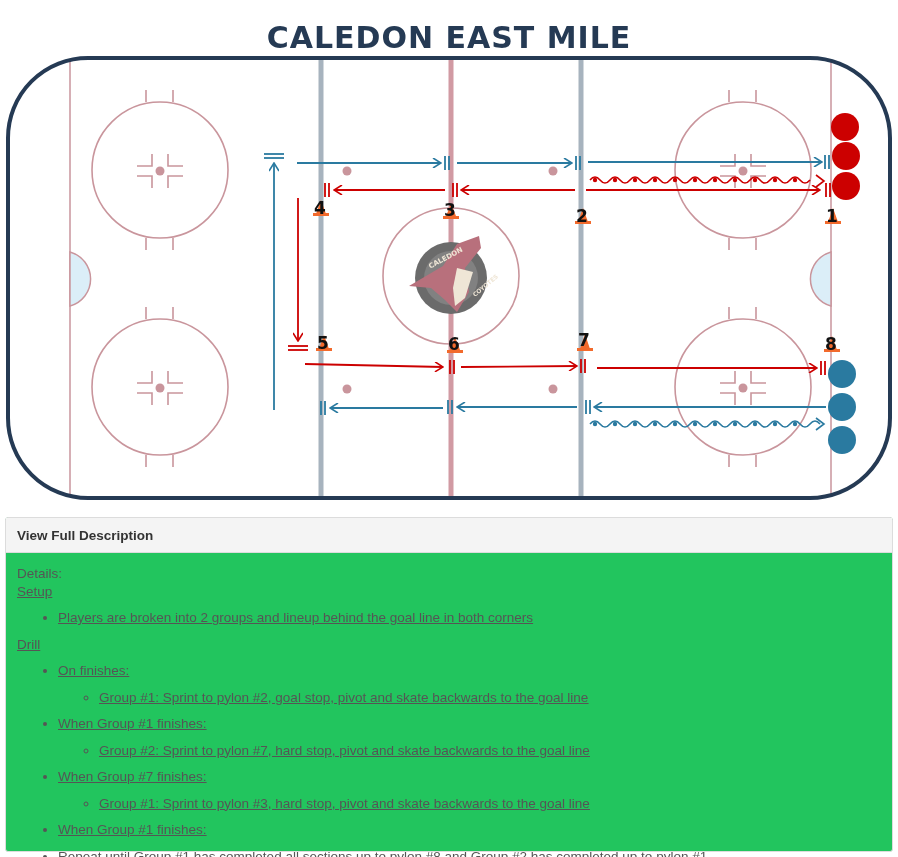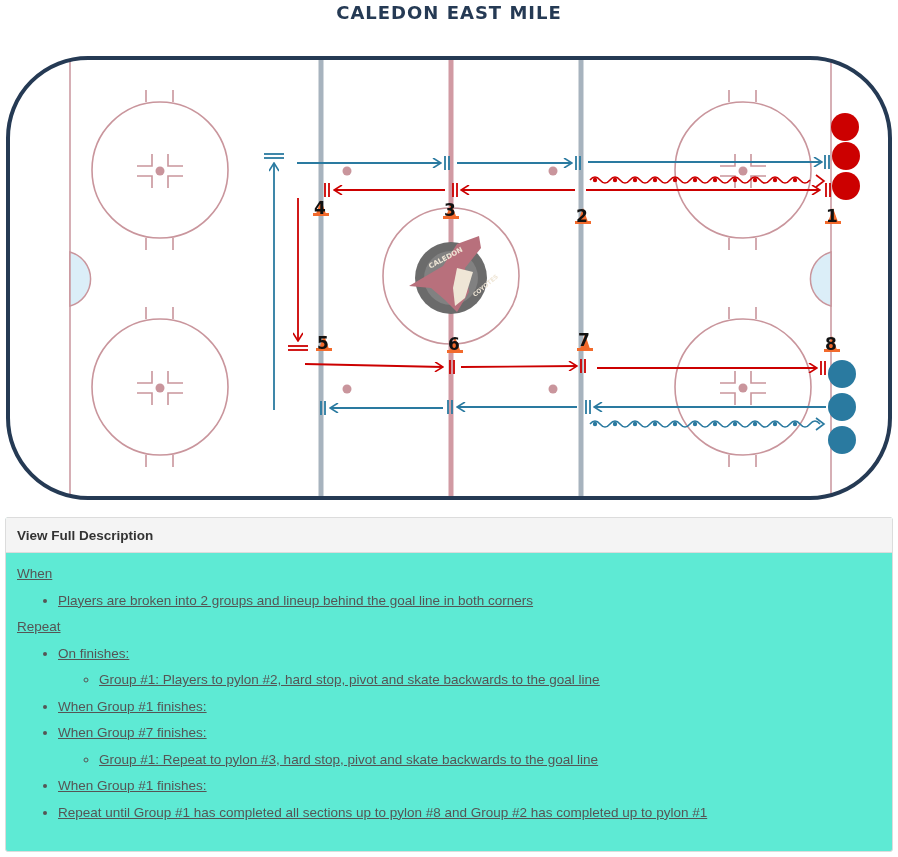--- a/index.html
+++ b/index.html
@@ -1,19 +1,19 @@
 <!DOCTYPE html>
 <html><head>
 <meta charset="utf-8">
 <style>
   html,body{margin:0;padding:0;background:#ffffff;}
   body{width:898px;height:857px;position:relative;overflow:hidden;font-family:"Liberation Sans",sans-serif;color:#555;}
-  .title{position:absolute;left:0;top:2px;width:898px;text-align:center;font-family:"DejaVu Sans",sans-serif;font-weight:bold;font-size:18px;color:#253a54;letter-spacing:1px;}
+  .title{position:absolute;left:0;top:20px;width:898px;text-align:center;font-family:"DejaVu Sans",sans-serif;font-weight:bold;font-size:30px;color:#253a54;letter-spacing:1px;}
   .rink{position:absolute;left:0;top:52px;width:898px;height:452px;}
-  .panel{position:absolute;left:5px;top:517px;width:886px;height:333px;border:1px solid #dcdcdc;border-radius:3px;background:#5eead4;}
+  .panel{position:absolute;left:5px;top:517px;width:886px;height:333px;border:1px solid #dcdcdc;border-radius:3px;background:#22c55e;}
   .panel-head{height:34px;background:#f4f4f4;border-bottom:1px solid #dcdcdc;display:flex;align-items:center;padding-left:11px;font-weight:bold;font-size:13.5px;color:#333;cursor:pointer;}
   .panel-body{padding:12px 11px;font-size:13.5px;color:#555;line-height:17.5px;}
   .u{text-decoration:underline;display:block;}
   ul{margin:6px 0 8px 0;padding-left:32px;}
   ul.sub{margin:0;padding-left:32px;list-style:circle;}
   li{margin:9px;text-decoration:underline;}
   .lbl{font-family:"DejaVu Sans",sans-serif;font-weight:bold;font-size:17px;fill:#111;}
 </style>
 </head>
 <body>
@@ -242,34 +242,37 @@
         <path d="M827,350 L832,336 L837,350 Z" fill="#f26a2c"></path>
         <rect x="824" y="349" width="16" height="3" fill="#f26a2c"></rect>
         <text class="lbl" x="825" y="350">8</text>
       </g>
   </g>
 </svg>
 
 <div class="panel">
   <div class="panel-head">View Full Description</div>
   <div class="panel-body">
-    <span class="u">When</span>
+    <div>Details:</div>
+    <span class="u">Setup</span>
     <ul>
       <li>Players are broken into 2 groups and lineup behind the goal line in both corners</li>
     </ul>
-    <span class="u">Repeat</span>
+    <span class="u">Drill</span>
     <ul>
       <li><span>On finishes:</span>
         <ul class="sub">
-            <li>Group #1: Players to pylon #2, hard stop, pivot and skate backwards to the goal line</li>
+            <li>Group #1: Sprint to pylon #2, goal stop, pivot and skate backwards to the goal line</li>
           </ul></li>
       <li><span>When Group #1 finishes:</span>
-        </li>
+        <ul class="sub">
+            <li>Group #2: Sprint to pylon #7, hard stop, pivot and skate backwards to the goal line</li>
+          </ul></li>
       <li><span>When Group #7 finishes:</span>
         <ul class="sub">
-            <li>Group #1: Repeat to pylon #3, hard stop, pivot and skate backwards to the goal line</li>
+            <li>Group #1: Sprint to pylon #3, hard stop, pivot and skate backwards to the goal line</li>
           </ul></li>
       <li><span>When Group #1 finishes:</span>
         </li>
       <li>Repeat until Group #1 has completed all sections up to pylon #8 and Group #2 has completed up to pylon #1</li>
     </ul>
   </div>
 </div>
 
 </body></html>

